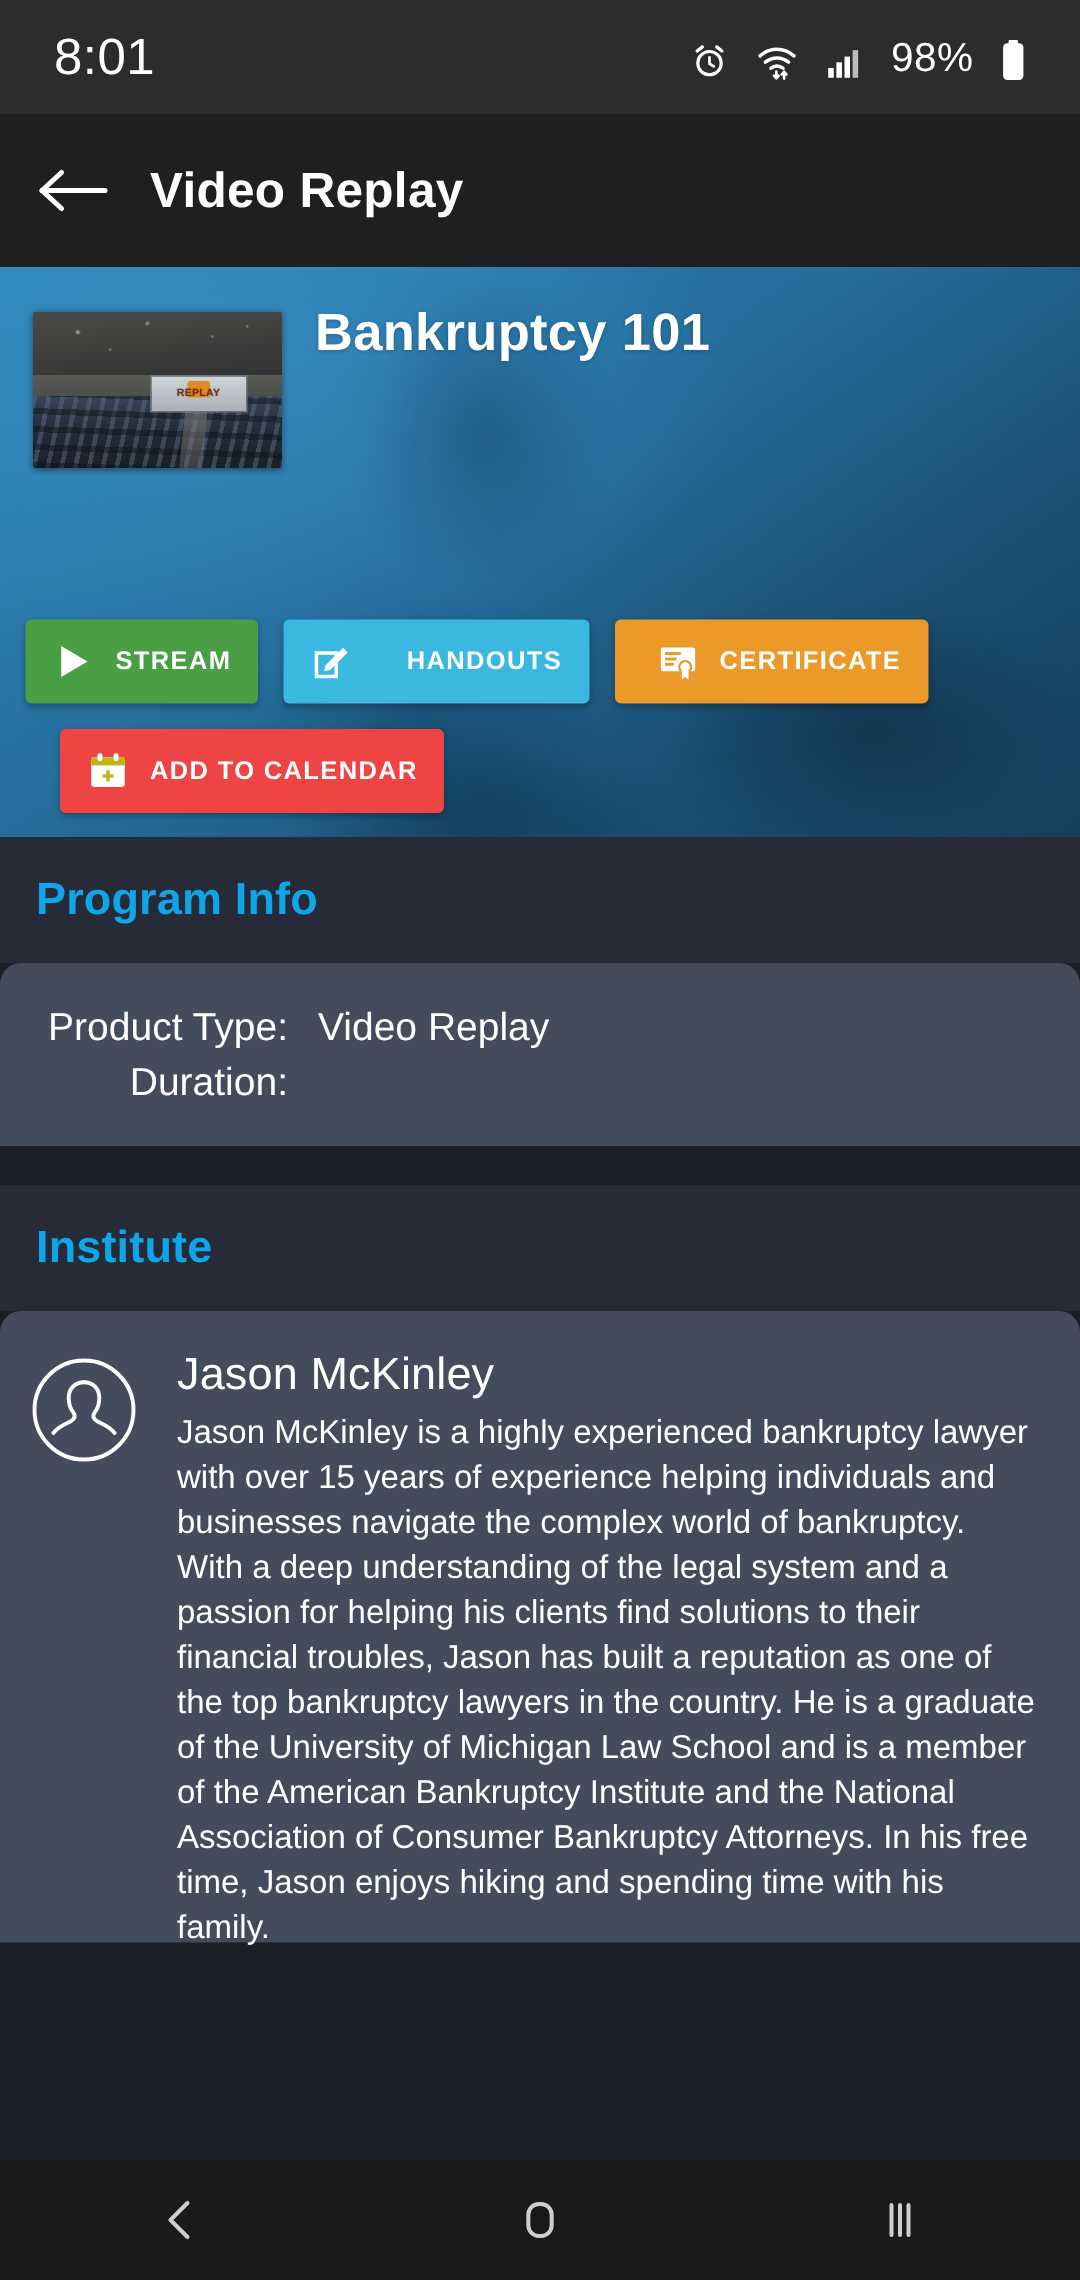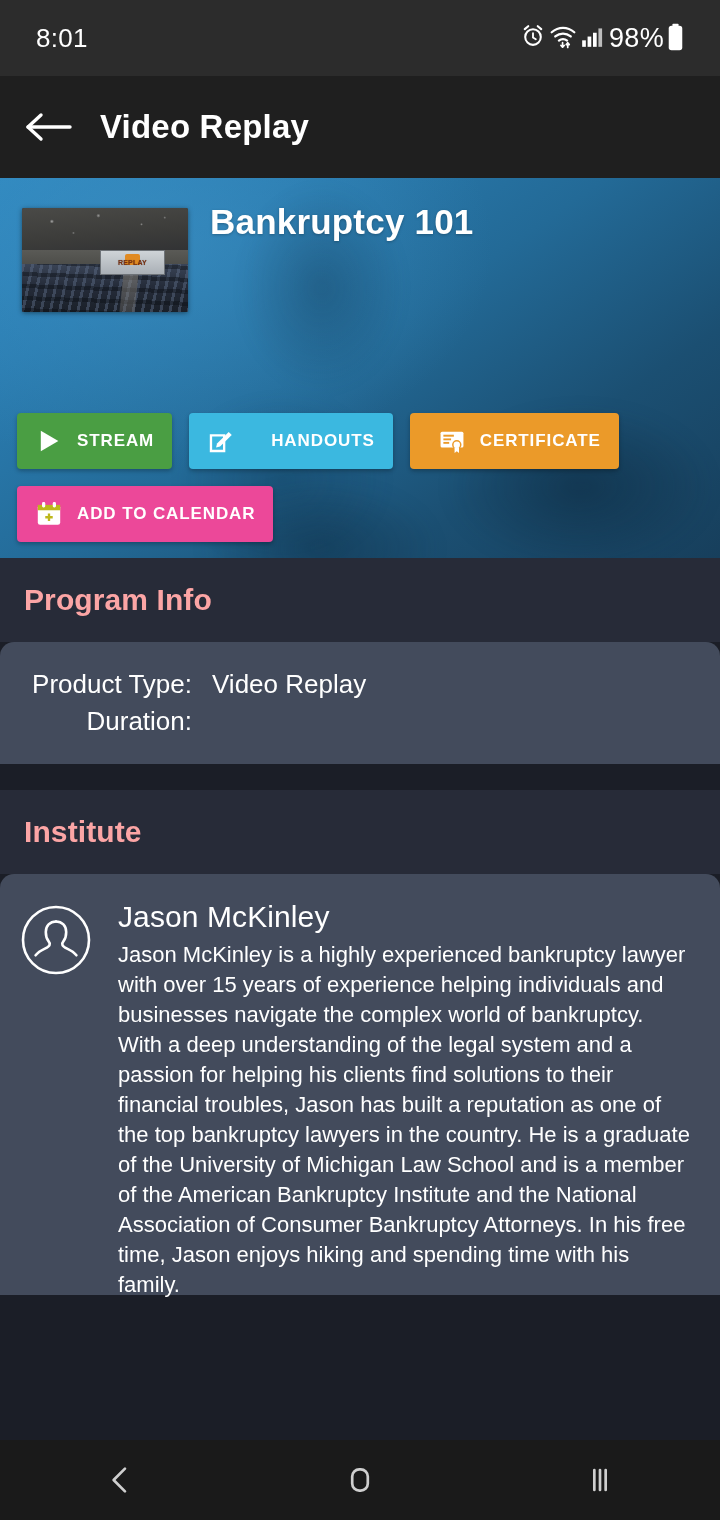--- a/index.html
+++ b/index.html
@@ -12,22 +12,22 @@
   }
   .phone { position:relative; width:720px; height:1520px; overflow:hidden; }
 
   
   .statusbar {
     position:absolute; top:0; left:0; width:720px; height:76px;
     background:#2c2c2c;
     display:flex; align-items:center; justify-content:space-between;
     padding:0 36px;
   }
-  .status-time { font-size:26px; font-weight:400; color:#fff; letter-spacing:0.3px; }
-  .status-right { display:flex; align-items:flex-start; gap:3px; }
+  .status-time { font-size:34px; font-weight:400; color:#fff; letter-spacing:0.3px; }
+  .status-right { display:flex; align-items:flex-end; gap:18px; }
   .sicon { display:block; }
 
   
   .appbar {
     position:absolute; top:76px; left:0; width:720px; height:102px;
     background:#1f1f1f;
     display:flex; align-items:center; padding-left:24px; gap:28px;
   }
   .back-arrow { width:48px; height:34px; flex:none; cursor:pointer; }
   .appbar-title { font-size:33px; font-weight:600; letter-spacing:0.2px; color:#fff; }
@@ -127,30 +127,30 @@
     display:flex; align-items:center; gap:14px;
     padding:0 18px; cursor:pointer;
     font-family:"Liberation Sans", sans-serif;
     font-size:17px; font-weight:600; color:#fff;
     letter-spacing:0.9px; white-space:nowrap;
     box-shadow:0 2px 4px rgba(0,0,0,0.28);
   }
   .btn-stream { background:#4a9e43; }
   .btn-handouts { background:#3bb8e0;gap:36px; }
   .btn-certificate { background:#eb9a29;padding-left:28px; }
-  .btn-calendar { background:#ec4899; }
+  .btn-calendar { background:#ef4444;margin-left:23px; }
   .btn-ico { flex:none; display:block; }
 
   
   .section-head {
     width:720px; background:#272b38;
     display:flex; align-items:center;
     padding-left:24px;
   }
-  .section-head-title { font-size:30px; font-weight:600; color:#fca5a5; letter-spacing:0.1px; }
+  .section-head-title { font-size:30px; font-weight:600; color:#0ea5e9; letter-spacing:0.1px; }
 
   .card {
     width:720px; background:#434b5c;
     border-radius:14px 14px 0 0;
   }
 
   #prog-head { position:absolute; top:558px; left:0; height:84px; }
   #prog-card { position:absolute; top:642px; left:0; height:122px; }
   #spk-head  { position:absolute; top:790px; left:0; height:84px; }
   #spk-card  { position:absolute; top:874px; left:0; height:421px; }

